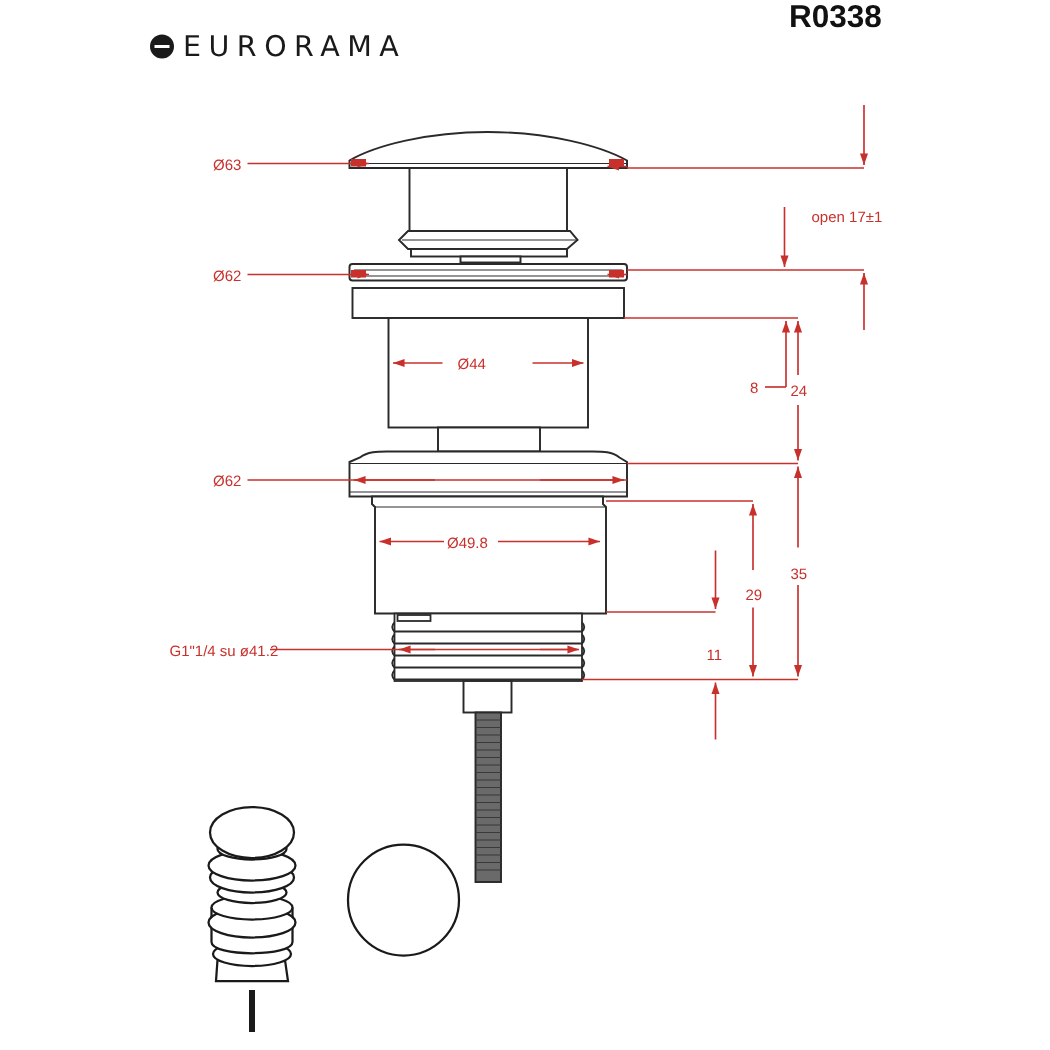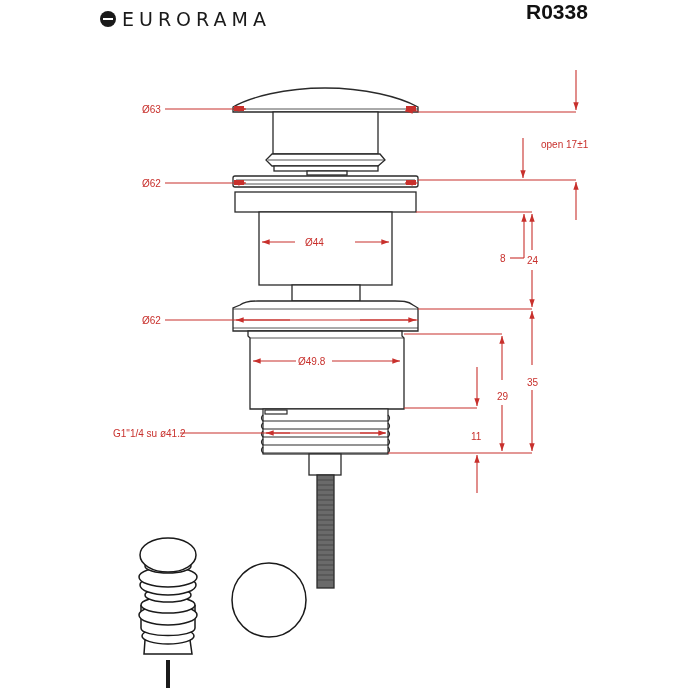--- a/index.html
+++ b/index.html
@@ -1,17 +1,17 @@
 <!DOCTYPE html>
 <html><head>
   <meta charset="utf-8">
   <style>
     html, body { margin: 0; padding: 0; background: #ffffff; }
     body { width: 700px; height: 700px; position: relative; overflow: hidden; font-family: "Liberation Sans", sans-serif; }
-    .header-logo { position: absolute; left: 100px; top: 8px; display: flex; align-items: center; gap: 6px; justify-content: space-between; }
+    .header-logo { position: absolute; left: 100px; top: 20px; display: flex; align-items: center; gap: 6px; justify-content: space-between; }
     .logo-mark { width: 16px; height: 16px; border-radius: 50%; background: #1a1a1a; position: relative; }
     .logo-mark::after { content: ""; position: absolute; left: 3px; top: 7px; width: 10px; height: 2px; background: #ffffff; }
     .logo-text { font-family: "DejaVu Sans", sans-serif; font-size: 19px; letter-spacing: 5px; color: #1a1a1a; font-weight: normal; }
     .model-code { position: absolute; left: 526px; top: 0; font-family: "Liberation Sans", sans-serif; font-size: 21px; font-weight: bold; color: #111111; }
     svg.drawing { position: absolute; left: 0; top: 0; }
     .dim-label { font-family: "Liberation Sans", sans-serif; font-size: 10px; fill: #c8302c; }
   </style>
 </head>
 <body>
 

